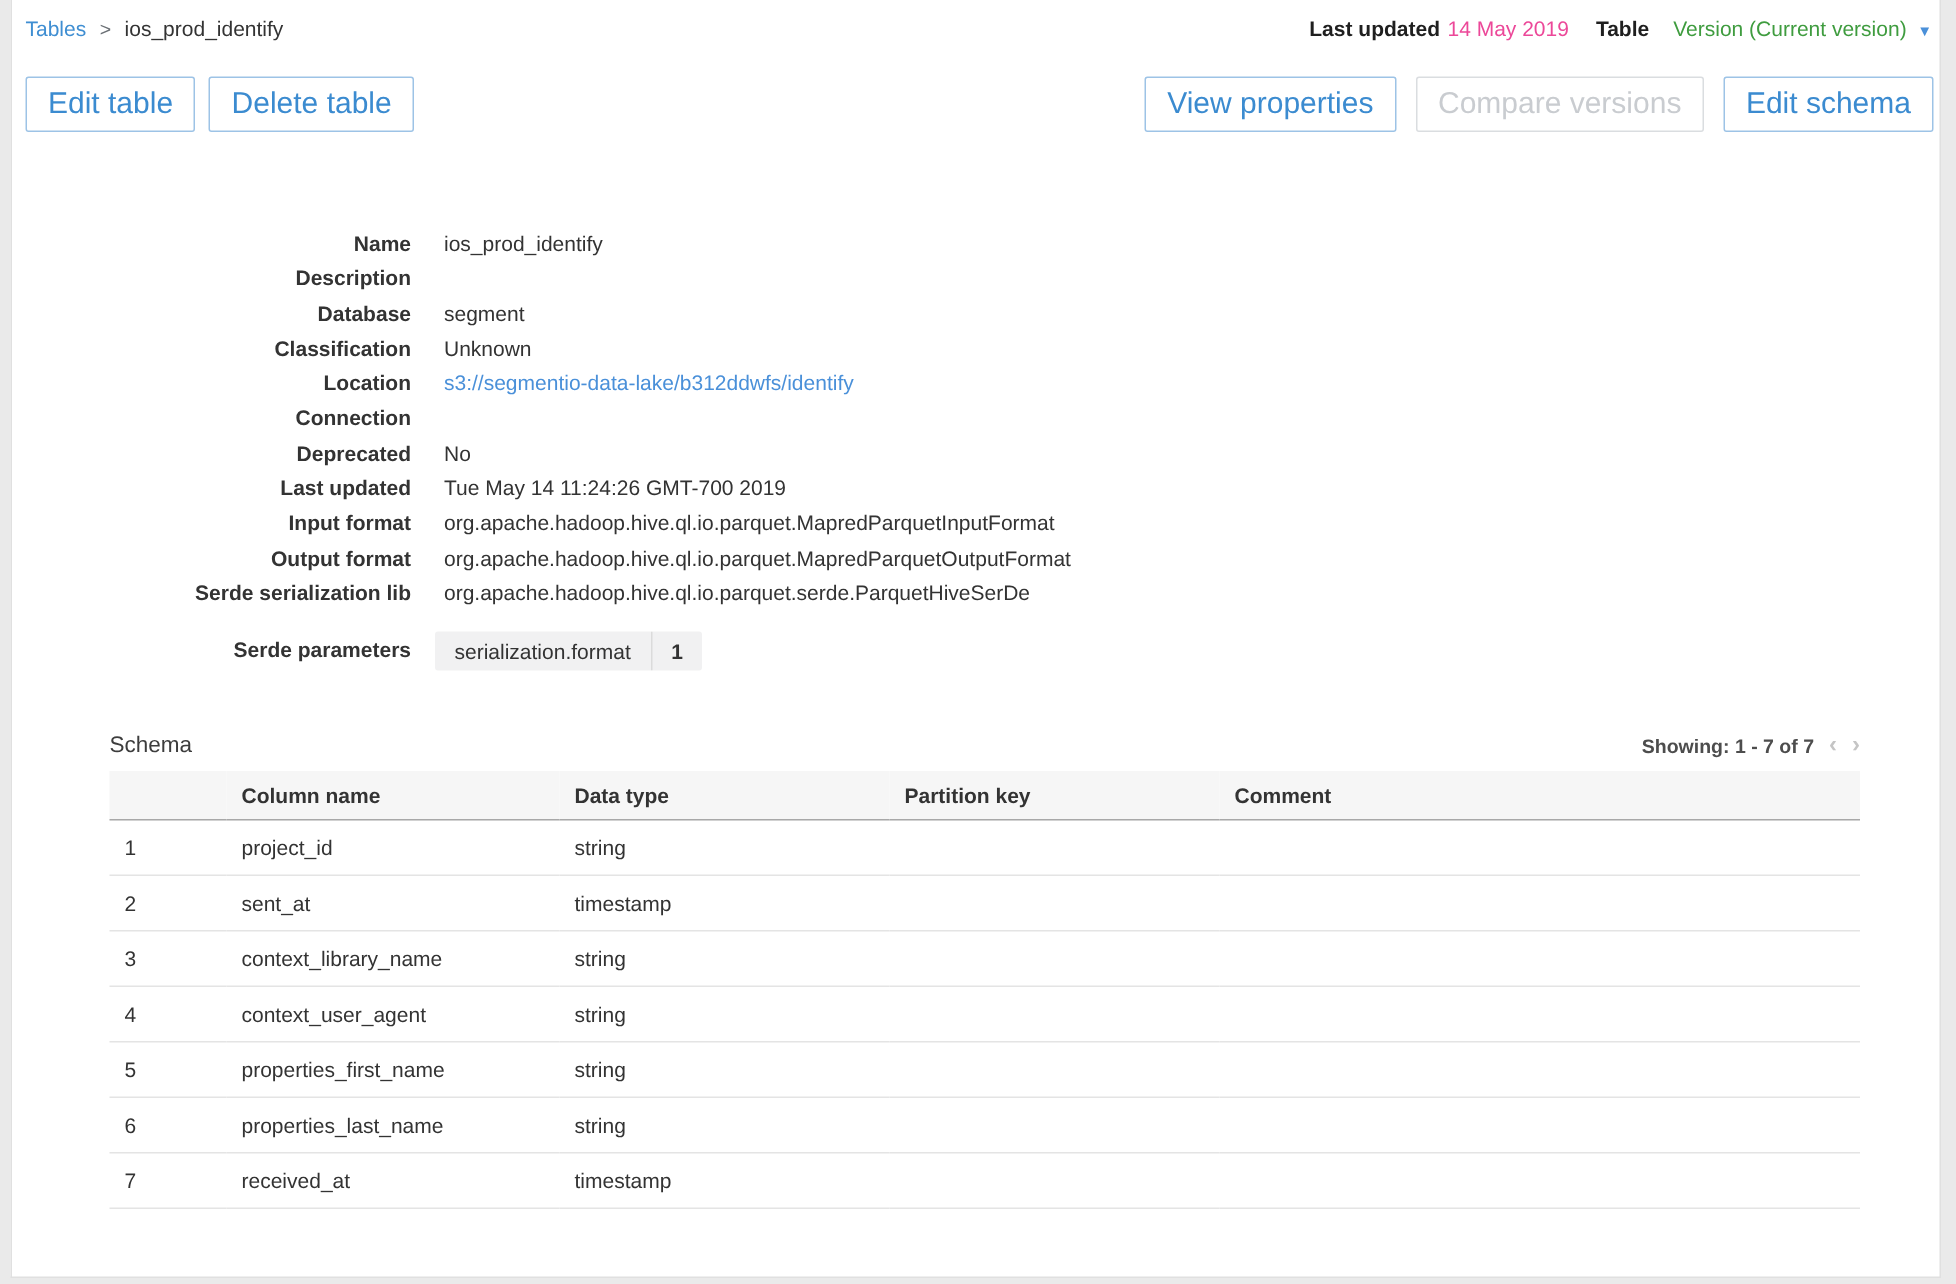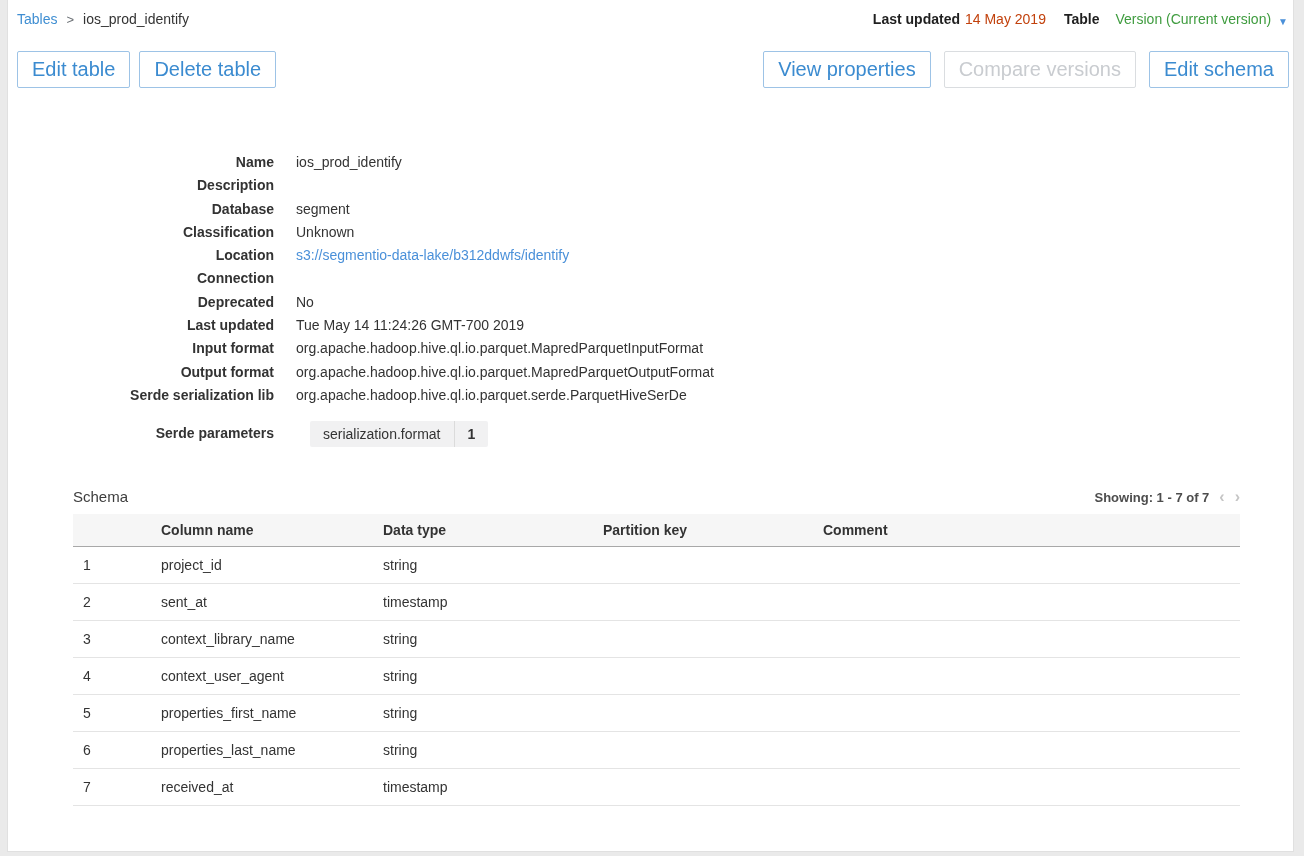--- a/index.html
+++ b/index.html
@@ -10,21 +10,21 @@
 
   
   .topbar { display:flex; justify-content:space-between; align-items:baseline;
     padding:11px 5px 0 9px; font-size:14px; }
   .breadcrumb { display:flex; align-items:baseline; }
   .crumb-link { color:#3f8ed2; text-decoration:none; cursor:pointer; }
   .crumb-sep { color:#6b7075; margin:0 9px; font-size:13px; }
   .crumb-current { color:#333; }
   .meta { display:flex; align-items:baseline; }
   .meta b { color:#1f1f1f; }
-  .meta .val { margin-left:5px; color:#c2410c; }
+  .meta .val { margin-left:5px; color:#ec4899; }
   .meta .tlabel { margin-left:18px; }
   .version { margin-left:16px; color:#3f9c3f; cursor:pointer; display:inline-flex; align-items:flex-end; }
   .caret { color:#4a90d9; font-size:10px; margin-left:7px; }
 
   
   .actions { display:flex; justify-content:space-between; padding:24px 4px 0 9px; }
   .btn-group { display:flex; gap:9px; }
   .btn { font-family:inherit; font-size:20px; background:#fff; color:#3b8bd0;
     border:1px solid #9dc3e6; border-radius:2px; padding:6px 14px; cursor:pointer; }
   .btn.disabled { color:#c9ccd0; border-color:#dadde0; cursor:default; }
@@ -32,21 +32,21 @@
 
   
   .details { margin-top:63px; font-size:14px; }
   .detail-row { display:flex; line-height:23.3px; }
   .detail-label { width:266px; text-align:right; font-weight:bold; color:#333; flex:none; }
   .detail-value { margin-left:22px; color:#333; }
   a.link { color:#4a90d9; text-decoration:none; cursor:pointer;margin-top:30px; }
 
   .param-row { display:flex; align-items:center; margin-top:13px; font-size:14px; }
   .param-row .detail-label { line-height:27px; }
-  .chips { display:flex; gap:14px; margin-left:36px;border-radius:13px; }
+  .chips { display:flex; gap:14px; margin-left:16px;border-radius:13px; }
   .chip { display:inline-flex; background:#f1f1f2; border-radius:2px; overflow:hidden; }
   .chip-key { padding:5px 13px; }
   .chip-val { padding:5px 13px; font-weight:bold; border-left:1px solid #dbdbdb; }
   .props-row { margin-top:17px; }
 
   
   .schema-section { margin:41px 53px 0 65px; }
   .schema-head { display:flex; justify-content:space-between; align-items:flex-end; margin-bottom:9px; }
   .schema-title { font-size:15px; font-weight:400; color:#3d3d3d; }
   .showing { font-size:13px; color:#4d4d4d; display:flex; align-items:flex-start;font-weight:bold; }

